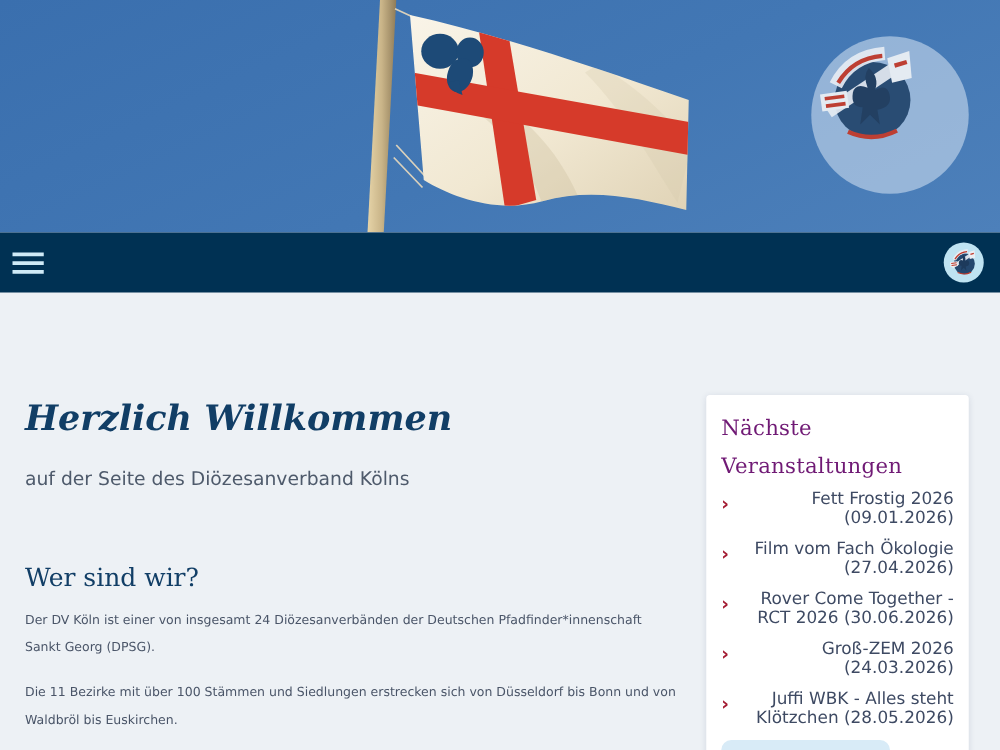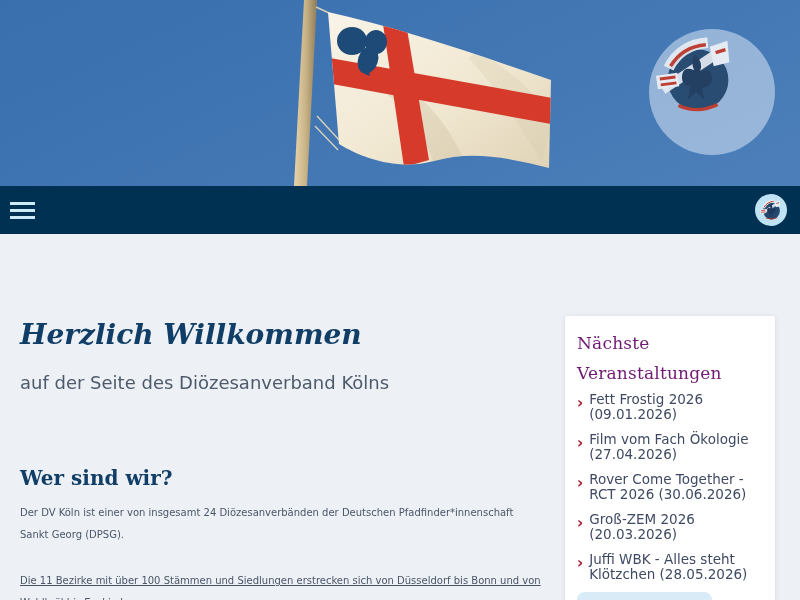--- a/index.html
+++ b/index.html
@@ -19,34 +19,34 @@
   .navbar{position:absolute;left:0;top:186px;width:800px;height:48px;background:var(--navbar_bg,#003153);}
   .menu-btn{position:absolute;left:10px;top:16px;width:25px;height:17px;cursor:pointer;background:none;border:none;padding:0;}
   .menu-btn span{display:block;width:25px;height:3px;background:#cfeaf7;margin-bottom:4px;}
   .nav-logo{position:absolute;right:13px;top:8px;width:32px;height:32px;border-radius:50%;
     background:#bfe3f2;display:flex;align-items:center;justify-content:center;cursor:pointer;}
   .nav-logo svg{width:27px;height:27px;}
   
   .main{position:absolute;left:20px;top:318px;width:524px;}
   .main h1{margin:0;font-family:"DejaVu Serif","Liberation Serif",serif;
     font-style:italic;font-weight:bold;font-size:28px;line-height:34px;color:var(--heading_blue,#113e66);}
-  .subtitle{margin:22px 0 0;font-size:18px;line-height:18px;color:#4e5a6b;}
-  .main h2{margin:74px 0 0;font-family:"DejaVu Serif","Liberation Serif",serif;
-    font-weight:bold;font-size:20px;line-height:24px;color:var(--heading_blue,#113e66);}
+  .subtitle{margin:22px 0 0;font-size:15px;line-height:18px;color:#4e5a6b;}
+  .main h2{margin:58px 0 0;font-family:"DejaVu Serif","Liberation Serif",serif;
+    font-weight:normal;font-size:20px;line-height:24px;color:var(--heading_blue,#113e66);}
   .main p.body{margin:12px 0 0;font-size:10px;line-height:22px;color:var(--body_text,#4a5568);max-width:540px;}
-  .main p.body + p.body{margin-top:24px;text-decoration:underline;}
+  .main p.body + p.body{margin-top:14px;}
   
   .card{position:absolute;left:565px;top:316px;width:210px;height:310px;background:#fff;
     border-radius:3px;box-shadow:0 1px 5px rgba(30,50,90,.12);padding:12px 12px;box-sizing:border-box;}
   .card h3{margin:0;font-family:"DejaVu Serif","Liberation Serif",serif;font-weight:normal;
     font-size:17px;line-height:30px;color:#701a75;letter-spacing:.2px;}
   .card ul{list-style:none;margin:4px 0 0;padding:0;}
   .card li{display:flex;gap:6px;margin-bottom:10px;cursor:pointer;}
   .card li .chev{color:var(--chevron_red,#a41c33);font-weight:bold;font-size:15px;line-height:15px;margin-top:4px;flex:0 0 auto;}
-  .card li .lbl{font-size:13.5px;line-height:15px;color:var(--event_text,#3e4a63);}
+  .card li .lbl{font-size:13.5px;line-height:15px;color:var(--event_text,#3e4a63);text-align:right;}
   .more-btn{margin-top:8px;width:135px;height:30px;border:none;border-radius:8px;
     background:var(--button_bg,#d8ebf7);cursor:pointer;display:block;}
 </style>
 </head>
 <body>
 
 <svg width="0" height="0" style="position:absolute">
   <defs>
     <symbol id="emblem" viewBox="0 0 100 100">
       <circle cx="50" cy="52" r="31" fill="#24476e"></circle>
@@ -140,21 +140,21 @@
     <li>
       <span class="chev">›</span>
       <span class="lbl">Film vom Fach Ökologie (27.04.2026)</span>
     </li>
     <li>
       <span class="chev">›</span>
       <span class="lbl">Rover Come Together - RCT 2026 (30.06.2026)</span>
     </li>
     <li>
       <span class="chev">›</span>
-      <span class="lbl">Groß-ZEM 2026 (20.03.2026)</span>
+      <span class="lbl">Groß-ZEM 2026 (24.03.2026)</span>
     </li>
     <li>
       <span class="chev">›</span>
       <span class="lbl">Juffi WBK - Alles steht Klötzchen (28.05.2026)</span>
     </li>
   </ul>
   <button class="more-btn"></button>
 </div>
 
 </body></html>

